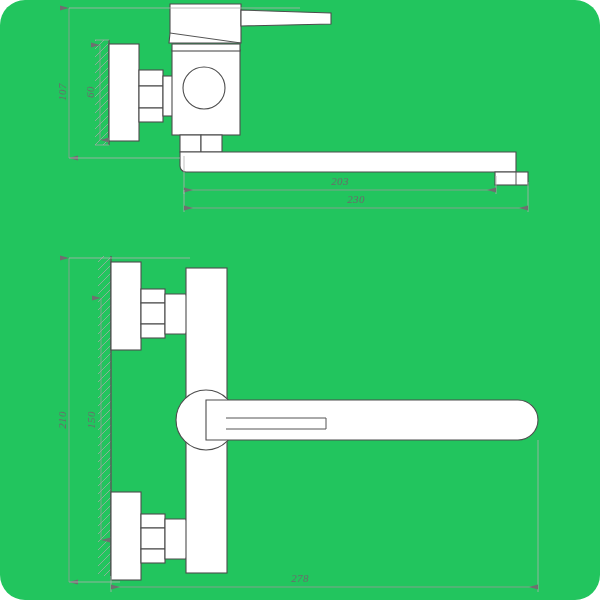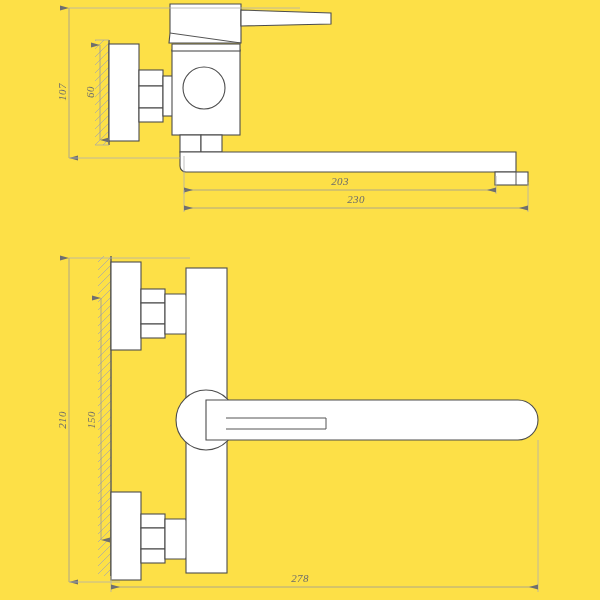--- a/index.html
+++ b/index.html
@@ -11,21 +11,22 @@
   body {
     width: 600px;
     height: 600px;
     overflow: hidden;
     font-family: "Liberation Serif", serif;
   }
   #drawing-root {
     position: relative;
     width: 600px;
     height: 600px;
-    background: #fde047;
+    background: #22c55e;
+    border-radius: 25px;
   }
   svg.sheet {
     display: block;
     width: 600px;
     height: 600px;
   }
   .outline {
     fill: #ffffff;
     stroke: #4d4d4d;
     stroke-width: 1.1;

